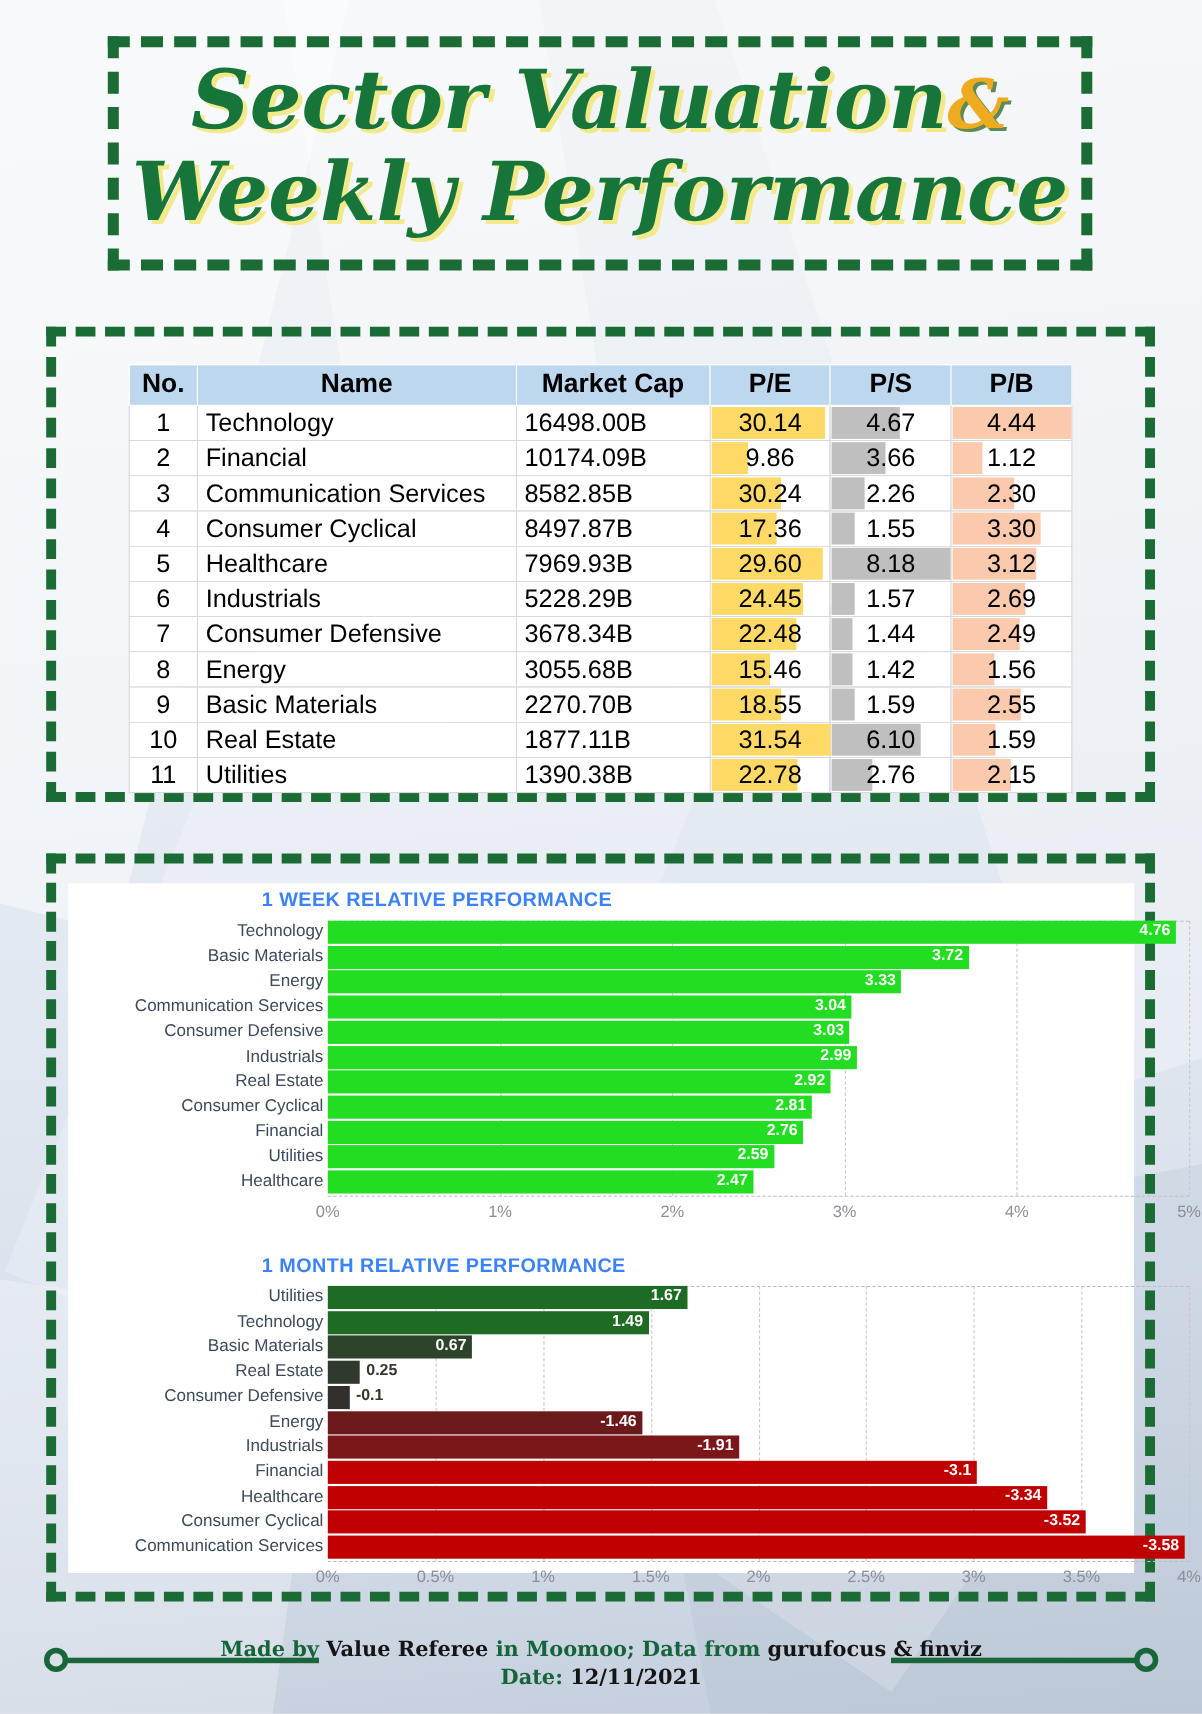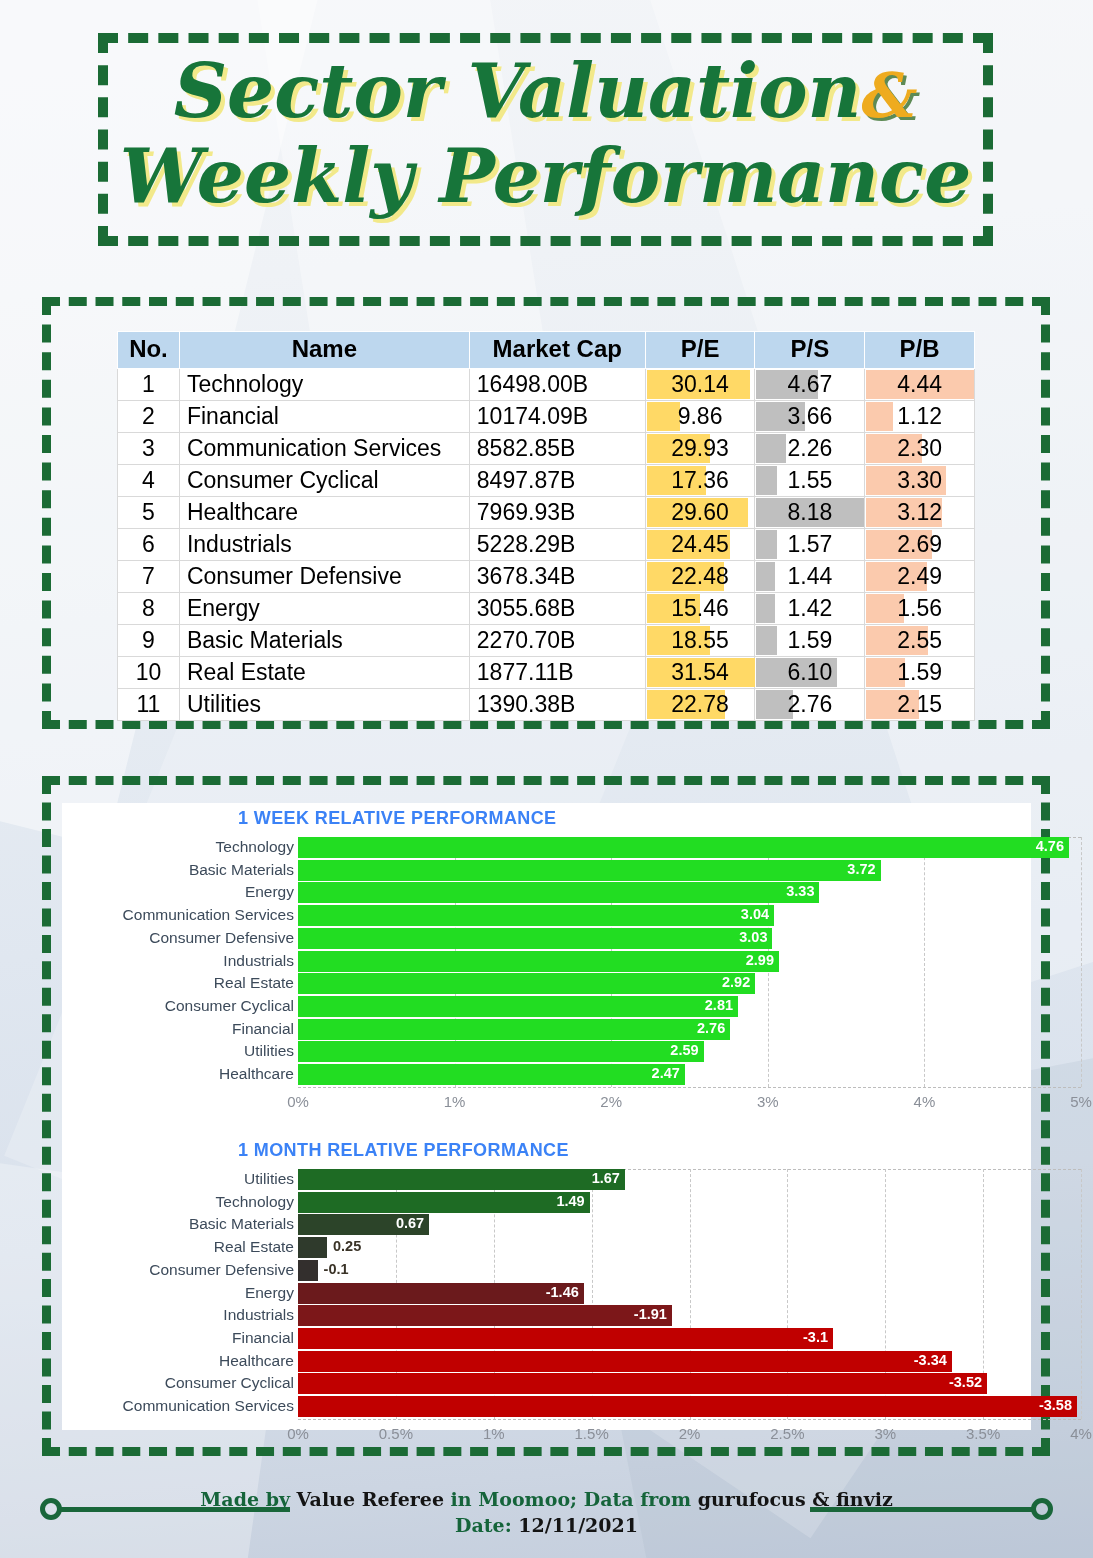--- a/index.html
+++ b/index.html
@@ -297,21 +297,21 @@
           <td class="c-name">Financial</td>
           <td class="c-cap">10174.09B</td>
           <td class="c-bar"><div class="databar pe" style="width: 33.7628px;"></div><span class="cellval">9.86</span></td>
           <td class="c-bar"><div class="databar ps" style="width: 48.3227px;"></div><span class="cellval">3.66</span></td>
           <td class="c-bar"><div class="databar pb" style="width: 27.2432px;"></div><span class="cellval">1.12</span></td>
         </tr>
         <tr>
           <td class="c-no">3</td>
           <td class="c-name">Communication Services</td>
           <td class="c-cap">8582.85B</td>
-          <td class="c-bar"><div class="databar pe" style="width: 63.6906px;"></div><span class="cellval">29.93</span></td>
+          <td class="c-bar"><div class="databar pe" style="width: 63.6906px;"></div><span class="cellval">30.24</span></td>
           <td class="c-bar"><div class="databar ps" style="width: 29.8386px;"></div><span class="cellval">2.26</span></td>
           <td class="c-bar"><div class="databar pb" style="width: 55.9459px;"></div><span class="cellval">2.30</span></td>
         </tr>
         <tr>
           <td class="c-no">4</td>
           <td class="c-name">Consumer Cyclical</td>
           <td class="c-cap">8497.87B</td>
           <td class="c-bar"><div class="databar pe" style="width: 59.4445px;"></div><span class="cellval">17.36</span></td>
           <td class="c-bar"><div class="databar ps" style="width: 20.4645px;"></div><span class="cellval">1.55</span></td>
           <td class="c-bar"><div class="databar pb" style="width: 80.2703px;"></div><span class="cellval">3.30</span></td>
@@ -508,21 +508,21 @@
           </div>
         </div>
         <div class="row" style="top: 136.2px;">
           <div class="cat">Industrials</div>
           <div class="bar" style="width: 373.882px; background: rgb(124, 23, 25);">
             <div class="lbl">-1.91</div>
           </div>
         </div>
         <div class="row" style="top: 158.9px;">
           <div class="cat">Financial</div>
-          <div class="bar" style="width: 535px; background: rgb(192, 0, 0);">
+          <div class="bar" style="width: 590px; background: rgb(192, 0, 0);">
             <div class="lbl">-3.1</div>
           </div>
         </div>
         <div class="row" style="top: 181.6px;">
           <div class="cat">Healthcare</div>
           <div class="bar" style="width: 653.805px; background: rgb(192, 0, 0);">
             <div class="lbl">-3.34</div>
           </div>
         </div>
         <div class="row" style="top: 204.3px;">

